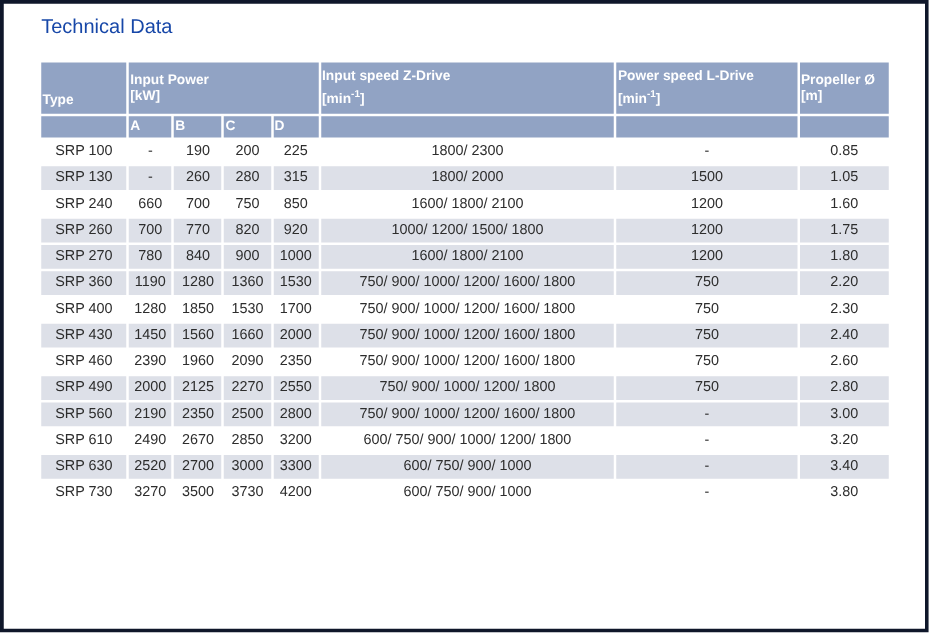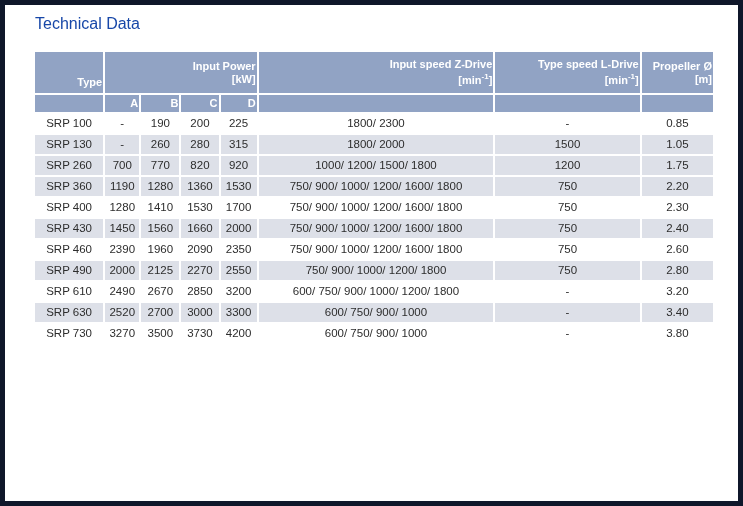--- a/index.html
+++ b/index.html
@@ -1,35 +1,35 @@
 <!DOCTYPE html>
 <html><head>
 <meta charset="utf-8">
 <style>
   html,body { margin:0; padding:0; background:#ffffff; }
   .page {
     width:743px; height:506px; box-sizing:border-box;
-    border:5px solid #0f172a; background:#ffffff;
+    border:3px solid #0f172a; background:#ffffff;
     position:relative; overflow:hidden;
     font-family:"Liberation Sans", sans-serif;
   }
   .title {
     position:absolute; top:10px; left:30px; margin:0;
     font-size:16px; font-weight:400; color:#1747a8;
   }
   table.tech {
     position:absolute; left:28px; top:45px;
     width:682px; table-layout:fixed;
     border-collapse:separate; border-spacing:2px;
     background:#ffffff;
   }
   td, th { margin:0; overflow:hidden; white-space:nowrap; }
   thead th {
     background:#91a3c4; color:#ffffff;
-    font-size:11px; font-weight:bold; text-align:right;
+    font-size:11px; font-weight:bold; text-align:left;
     line-height:13px;
   }
   th.h-main { height:36px; vertical-align:middle; }
   th.h-type { vertical-align:bottom; padding-bottom:4px; }
   th.h-sub  { height:15px; vertical-align:middle; }
   thead sup { font-size:8px; }
   tbody td {
     background:#ffffff; color:#2d2d2d;
     font-size:11.5px; text-align:center;
     height:17px; line-height:17px; vertical-align:middle;
@@ -58,21 +58,21 @@
         <th class="h-main h-type">Type</th>
         <th class="h-main" colspan="4">
           <span>Input Power</span><br>
           <span>[kW]</span>
         </th>
         <th class="h-main">
           <span>Input speed Z-Drive</span><br>
           <span><span>[min</span><sup>-1</sup><span>]</span></span>
         </th>
         <th class="h-main">
-          <span>Type speed L-Drive</span><br>
+          <span>Power speed L-Drive</span><br>
           <span><span>[min</span><sup>-1</sup><span>]</span></span>
         </th>
         <th class="h-main">
           <span>Propeller Ø</span><br>
           <span>[m]</span>
         </th>
       </tr>
       <tr>
         <th class="h-sub"></th>
         <th class="h-sub">A</th>
@@ -102,49 +102,69 @@
       <td>260</td>
       <td>280</td>
       <td>315</td>
       <td>1800/ 2000</td>
       <td>1500</td>
       <td>1.05</td>
     </tr>
 
 
 
+    <tr>
+      <td>SRP 240</td>
+      <td>660</td>
+      <td>700</td>
+      <td>750</td>
+      <td>850</td>
+      <td>1600/ 1800/ 2100</td>
+      <td>1200</td>
+      <td>1.60</td>
+    </tr>
 
     <tr class="shaded">
       <td>SRP 260</td>
       <td>700</td>
       <td>770</td>
       <td>820</td>
       <td>920</td>
       <td>1000/ 1200/ 1500/ 1800</td>
       <td>1200</td>
       <td>1.75</td>
     </tr>
 
+    <tr class="shaded">
+      <td>SRP 270</td>
+      <td>780</td>
+      <td>840</td>
+      <td>900</td>
+      <td>1000</td>
+      <td>1600/ 1800/ 2100</td>
+      <td>1200</td>
+      <td>1.80</td>
+    </tr>
 
 
     <tr class="shaded">
       <td>SRP 360</td>
       <td>1190</td>
       <td>1280</td>
       <td>1360</td>
       <td>1530</td>
       <td>750/ 900/ 1000/ 1200/ 1600/ 1800</td>
       <td>750</td>
       <td>2.20</td>
     </tr>
 
     <tr>
       <td>SRP 400</td>
       <td>1280</td>
-      <td>1410</td>
+      <td>1850</td>
       <td>1530</td>
       <td>1700</td>
       <td>750/ 900/ 1000/ 1200/ 1600/ 1800</td>
       <td>750</td>
       <td>2.30</td>
     </tr>
 
     <tr class="shaded">
       <td>SRP 430</td>
       <td>1450</td>
@@ -172,20 +192,30 @@
       <td>2000</td>
       <td>2125</td>
       <td>2270</td>
       <td>2550</td>
       <td>750/ 900/ 1000/ 1200/ 1800</td>
       <td>750</td>
       <td>2.80</td>
     </tr>
 
 
+    <tr class="shaded">
+      <td>SRP 560</td>
+      <td>2190</td>
+      <td>2350</td>
+      <td>2500</td>
+      <td>2800</td>
+      <td>750/ 900/ 1000/ 1200/ 1600/ 1800</td>
+      <td>-</td>
+      <td>3.00</td>
+    </tr>
 
     <tr>
       <td>SRP 610</td>
       <td>2490</td>
       <td>2670</td>
       <td>2850</td>
       <td>3200</td>
       <td>600/ 750/ 900/ 1000/ 1200/ 1800</td>
       <td>-</td>
       <td>3.20</td>

